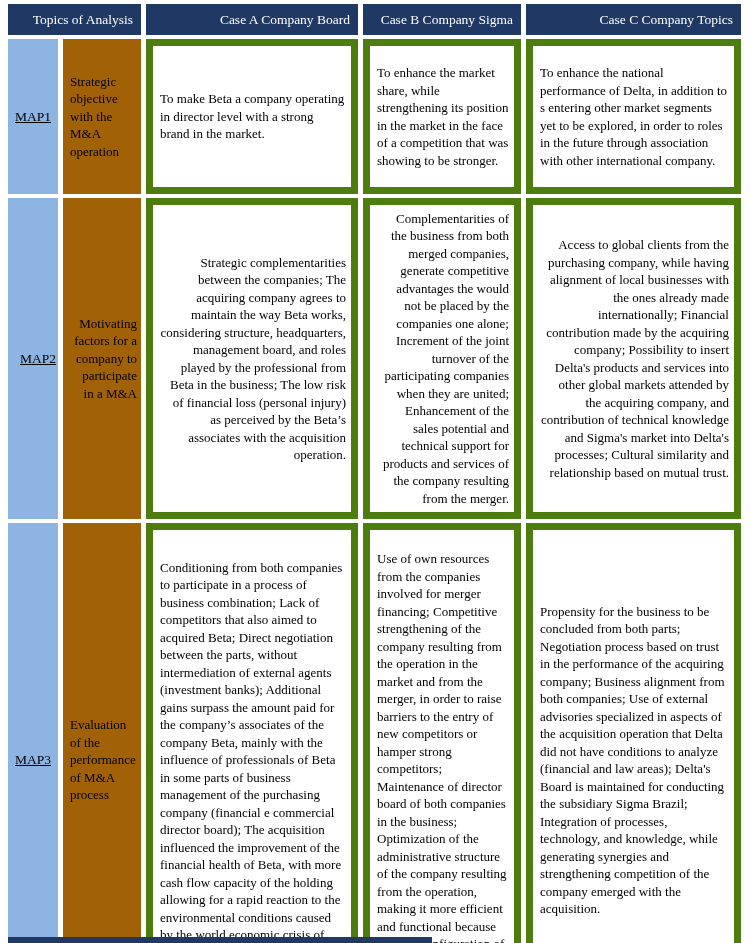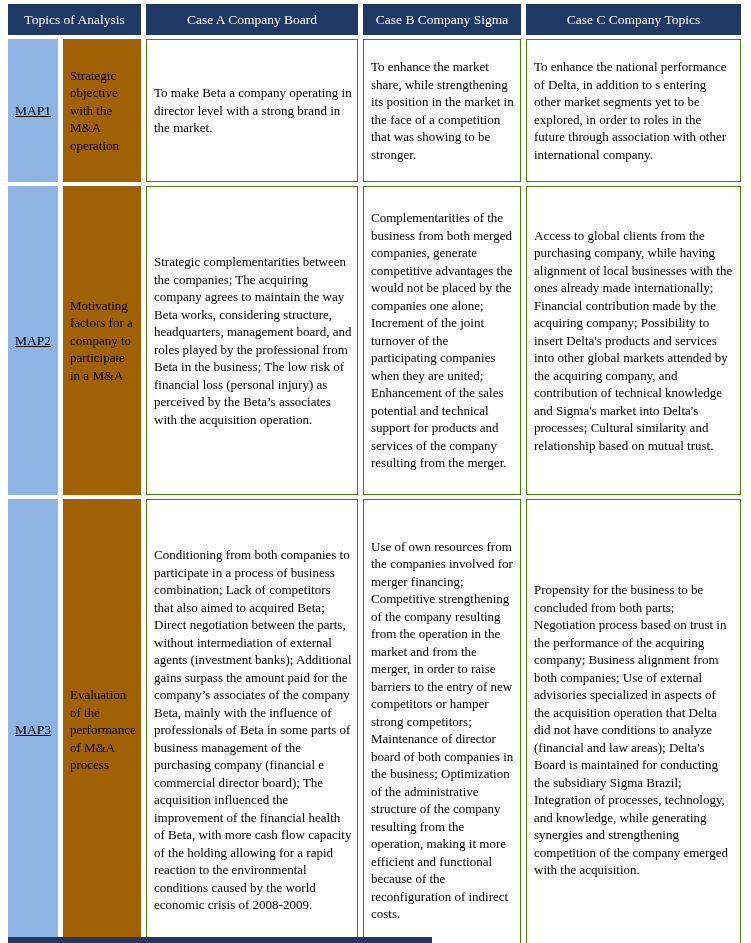--- a/index.html
+++ b/index.html
@@ -26,21 +26,21 @@
   col.c-topic { width: 78px; }
   col.c-a     { width: 212px; }
   col.c-b     { width: 158px; }
   col.c-c     { width: 215px; }
 
   th.hdr {
     background: #1F3864;
     color: #ffffff;
     font-weight: normal;
     font-size: 13.5px;
-    text-align: center;
+    text-align: right;
     vertical-align: middle;
     padding: 3px 8px;
     height: 25px;
     overflow: hidden;
   }
   td.map-label {
     background: #8DB4E2;
     text-align: center;
     vertical-align: middle;
     font-size: 13.5px;
@@ -51,29 +51,29 @@
   td.topic {
     background: #a16207;
     vertical-align: middle;
     font-size: 13px;
     line-height: 17.5px;
     padding: 2px 4px 2px 7px;
     overflow: hidden;
   }
   td.case-cell {
     background: #ffffff;
-    border: 1px solid #4d7c0f;
+    border: 7px solid #4d7c0f;
     vertical-align: middle;
     font-size: 13px;
     line-height: 17.5px;
     padding: 3px 5px 3px 7px;
     overflow: hidden;
   }
   tr.r-map1 td { height: 135px; }
-  tr.r-map2 td { height: 301px; }
+  tr.r-map2 td { height: 301px; text-align: right; }
   tr.r-map3 td { height: 454px; }
 
   .bottom-bar {
     position: absolute;
     left: 8px;
     bottom: 0;
     width: 424px;
     height: 6px;
     background: #1F3864;
   }

